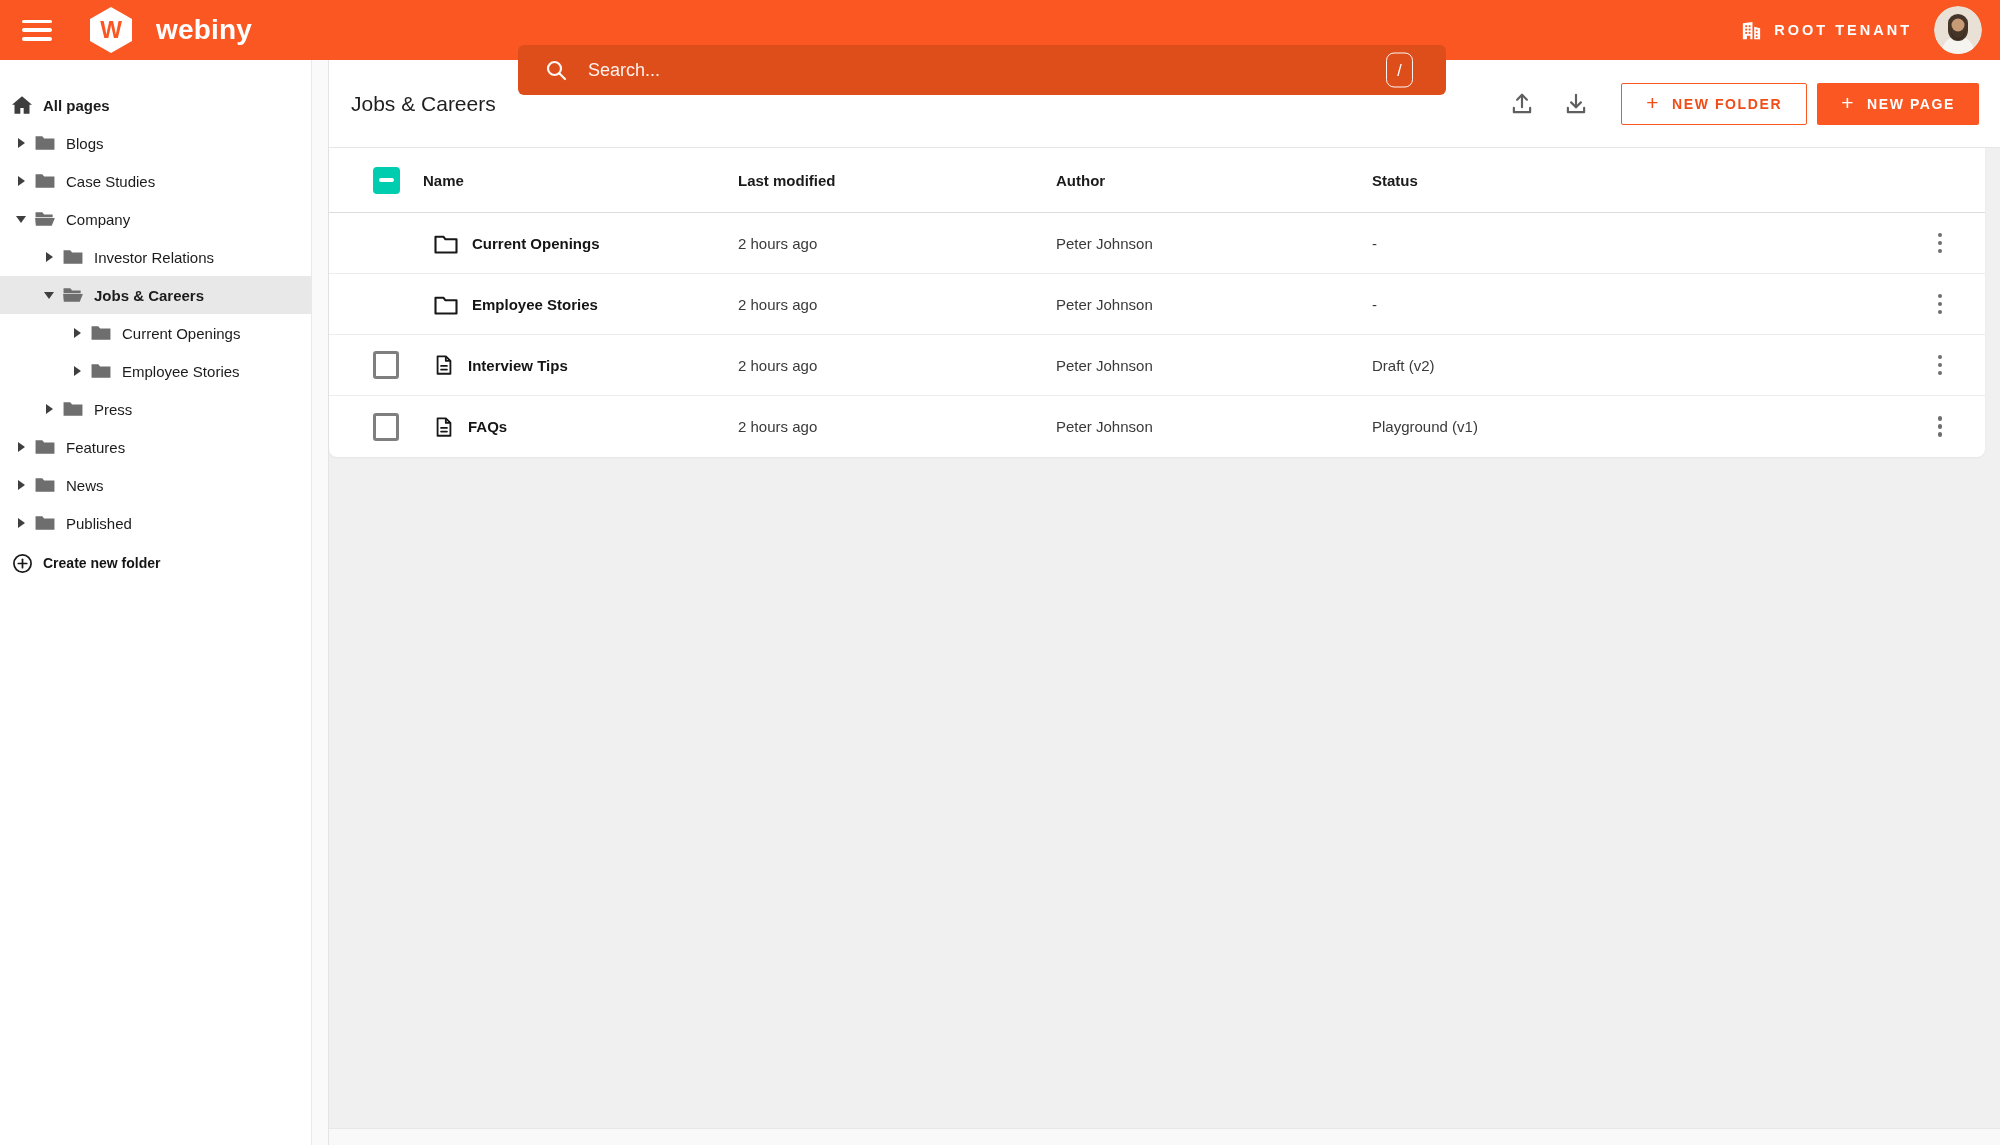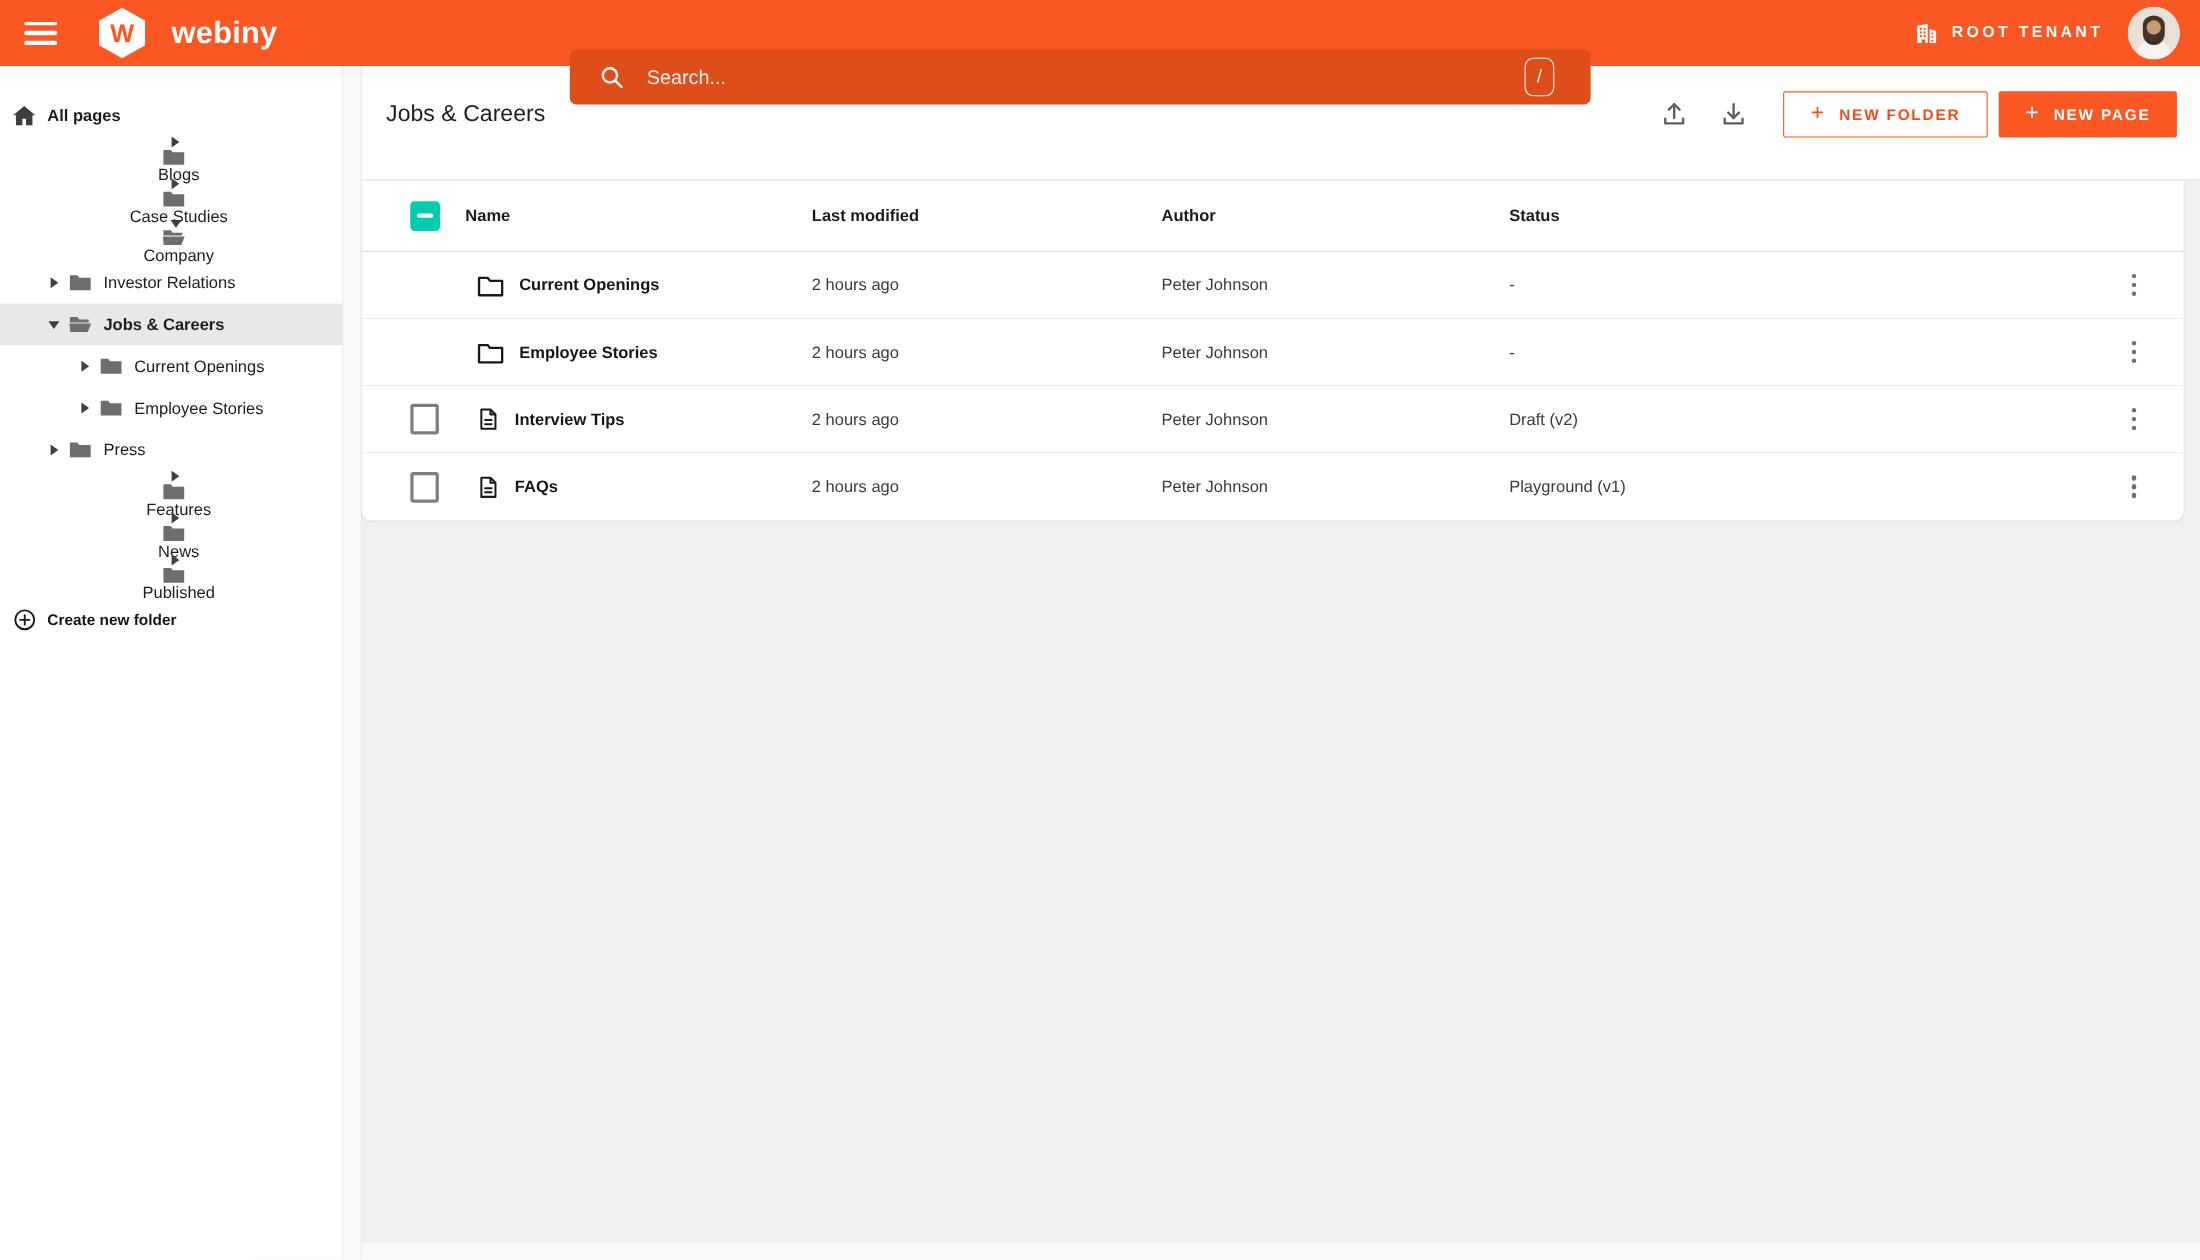--- a/index.html
+++ b/index.html
@@ -33,42 +33,42 @@
   .avatar{ width:48px; height:48px; border-radius:50%; overflow:hidden; cursor:pointer; flex:0 0 48px;}
 
   
   .shell{ flex:1; display:flex; min-height:0;}
   .sidebar{ width:311px; flex:0 0 311px; background:#fff; padding-top:26px; overflow:hidden;}
   .gutter{ width:18px; flex:0 0 18px; background:#fafafa; border-left:1px solid #e9e9e9; border-right:1px solid #e4e4e4;}
 
   .tree-item{ height:38px; display:flex; align-items:center; font-size:15px; color:#1c1c1c; cursor:pointer; white-space:nowrap;}
   .tree-item.selected{ background:var(--sel); font-weight:700;}
   .tree-item.bold{ font-weight:700;}
-  .lvl0{ padding-left:14px;flex-direction:column;} .lvl1{ padding-left:42px;} .lvl2{ padding-left:70px;}
+  .lvl0{ padding-left:14px;} .lvl1{ padding-left:42px;} .lvl2{ padding-left:70px;}
   .home-item{ padding-left:12px; gap:11px;}
   .caret{ width:14px; margin-right:6px; display:flex; justify-content:center; align-items:center;}
   .caret-right{ width:0;height:0;border-top:5px solid transparent;border-bottom:5px solid transparent;border-left:7px solid #3f3f3f;}
   .caret-down{ width:0;height:0;border-left:5px solid transparent;border-right:5px solid transparent;border-top:7px solid #3f3f3f;}
   .tree-folder{ margin-right:10px; flex:0 0 auto;}
   .tree-label{ line-height:1;text-align:center;}
   .create-folder{ margin-top:2px; height:38px; display:flex; align-items:center; gap:10px; padding-left:12px; font-weight:700; font-size:14px; color:#151515; cursor:pointer;}
 
   
   .main{ flex:1; display:flex; flex-direction:column; background:#fff; position:relative; min-width:0;}
   .main-header{ height:87px; flex:0 0 87px; display:flex; align-items:center; background:#fff;}
   .page-title{ margin-left:22px; font-size:21px; font-weight:500; color:#1f1f1f;}
   .header-actions{ margin-left:auto; margin-right:21px; display:flex; align-items:center;}
   .icon-btn{ width:42px; height:42px; display:flex; align-items:center; justify-content:center; cursor:pointer; border-radius:50%;}
   .icon-btn + .icon-btn{ margin-left:12px;}
   .btn{ height:42px; display:flex; align-items:center; gap:12px; padding:0 24px; font-size:14px; font-weight:600; letter-spacing:1.6px; border-radius:2px; cursor:pointer; font-family:inherit;}
   .btn .plus{ font-size:21px; font-weight:300; line-height:1; margin-top:-2px;}
   .btn-outline{ margin-left:24px; border:1px solid var(--orange); color:var(--accent); background:#fff;}
   .btn-filled{ margin-left:10px; border:none; background:var(--orange); color:#fff;}
 
-  .content{ flex:1; background:var(--content-bg); border-top:1px solid #e6e6e6; padding-right:15px; position:relative; min-height:0;margin-top:16px;}
+  .content{ flex:1; background:var(--content-bg); border-top:1px solid #e6e6e6; padding-right:15px; position:relative; min-height:0;}
   .card{ background:#fff; border-radius:0 0 8px 8px; box-shadow:0 1px 2px rgba(0,0,0,.05); overflow:hidden;}
   .trow{ display:grid; grid-template-columns:94px 315px 318px 316px 1fr 90px; align-items:center;}
   .thead{ height:65px; border-bottom:1px solid #dcdcdc; font-size:15px; font-weight:700; color:#1b1b1b;}
   .drow{ height:61px; border-bottom:1px solid #ececec; font-size:15px; color:#3a3a3a;}
   .drow:last-child{ border-bottom:none;}
   .cell-check{ padding-left:44px;}
   .cb-ind{ width:27px; height:27px; background:var(--teal); border-radius:4px; position:relative; cursor:pointer;}
   .cb-ind::after{ content:""; position:absolute; left:6px; top:11.5px; width:15px; height:4px; border-radius:2px; background:#fff;}
   .cb-empty{ width:26px; height:28px; border:3px solid #7f7f7f; border-radius:3px; background:#fff; cursor:pointer;}
   .cell-name{ display:flex; align-items:center; padding-left:10px; gap:13px; font-weight:600; color:#151515; cursor:pointer;}

